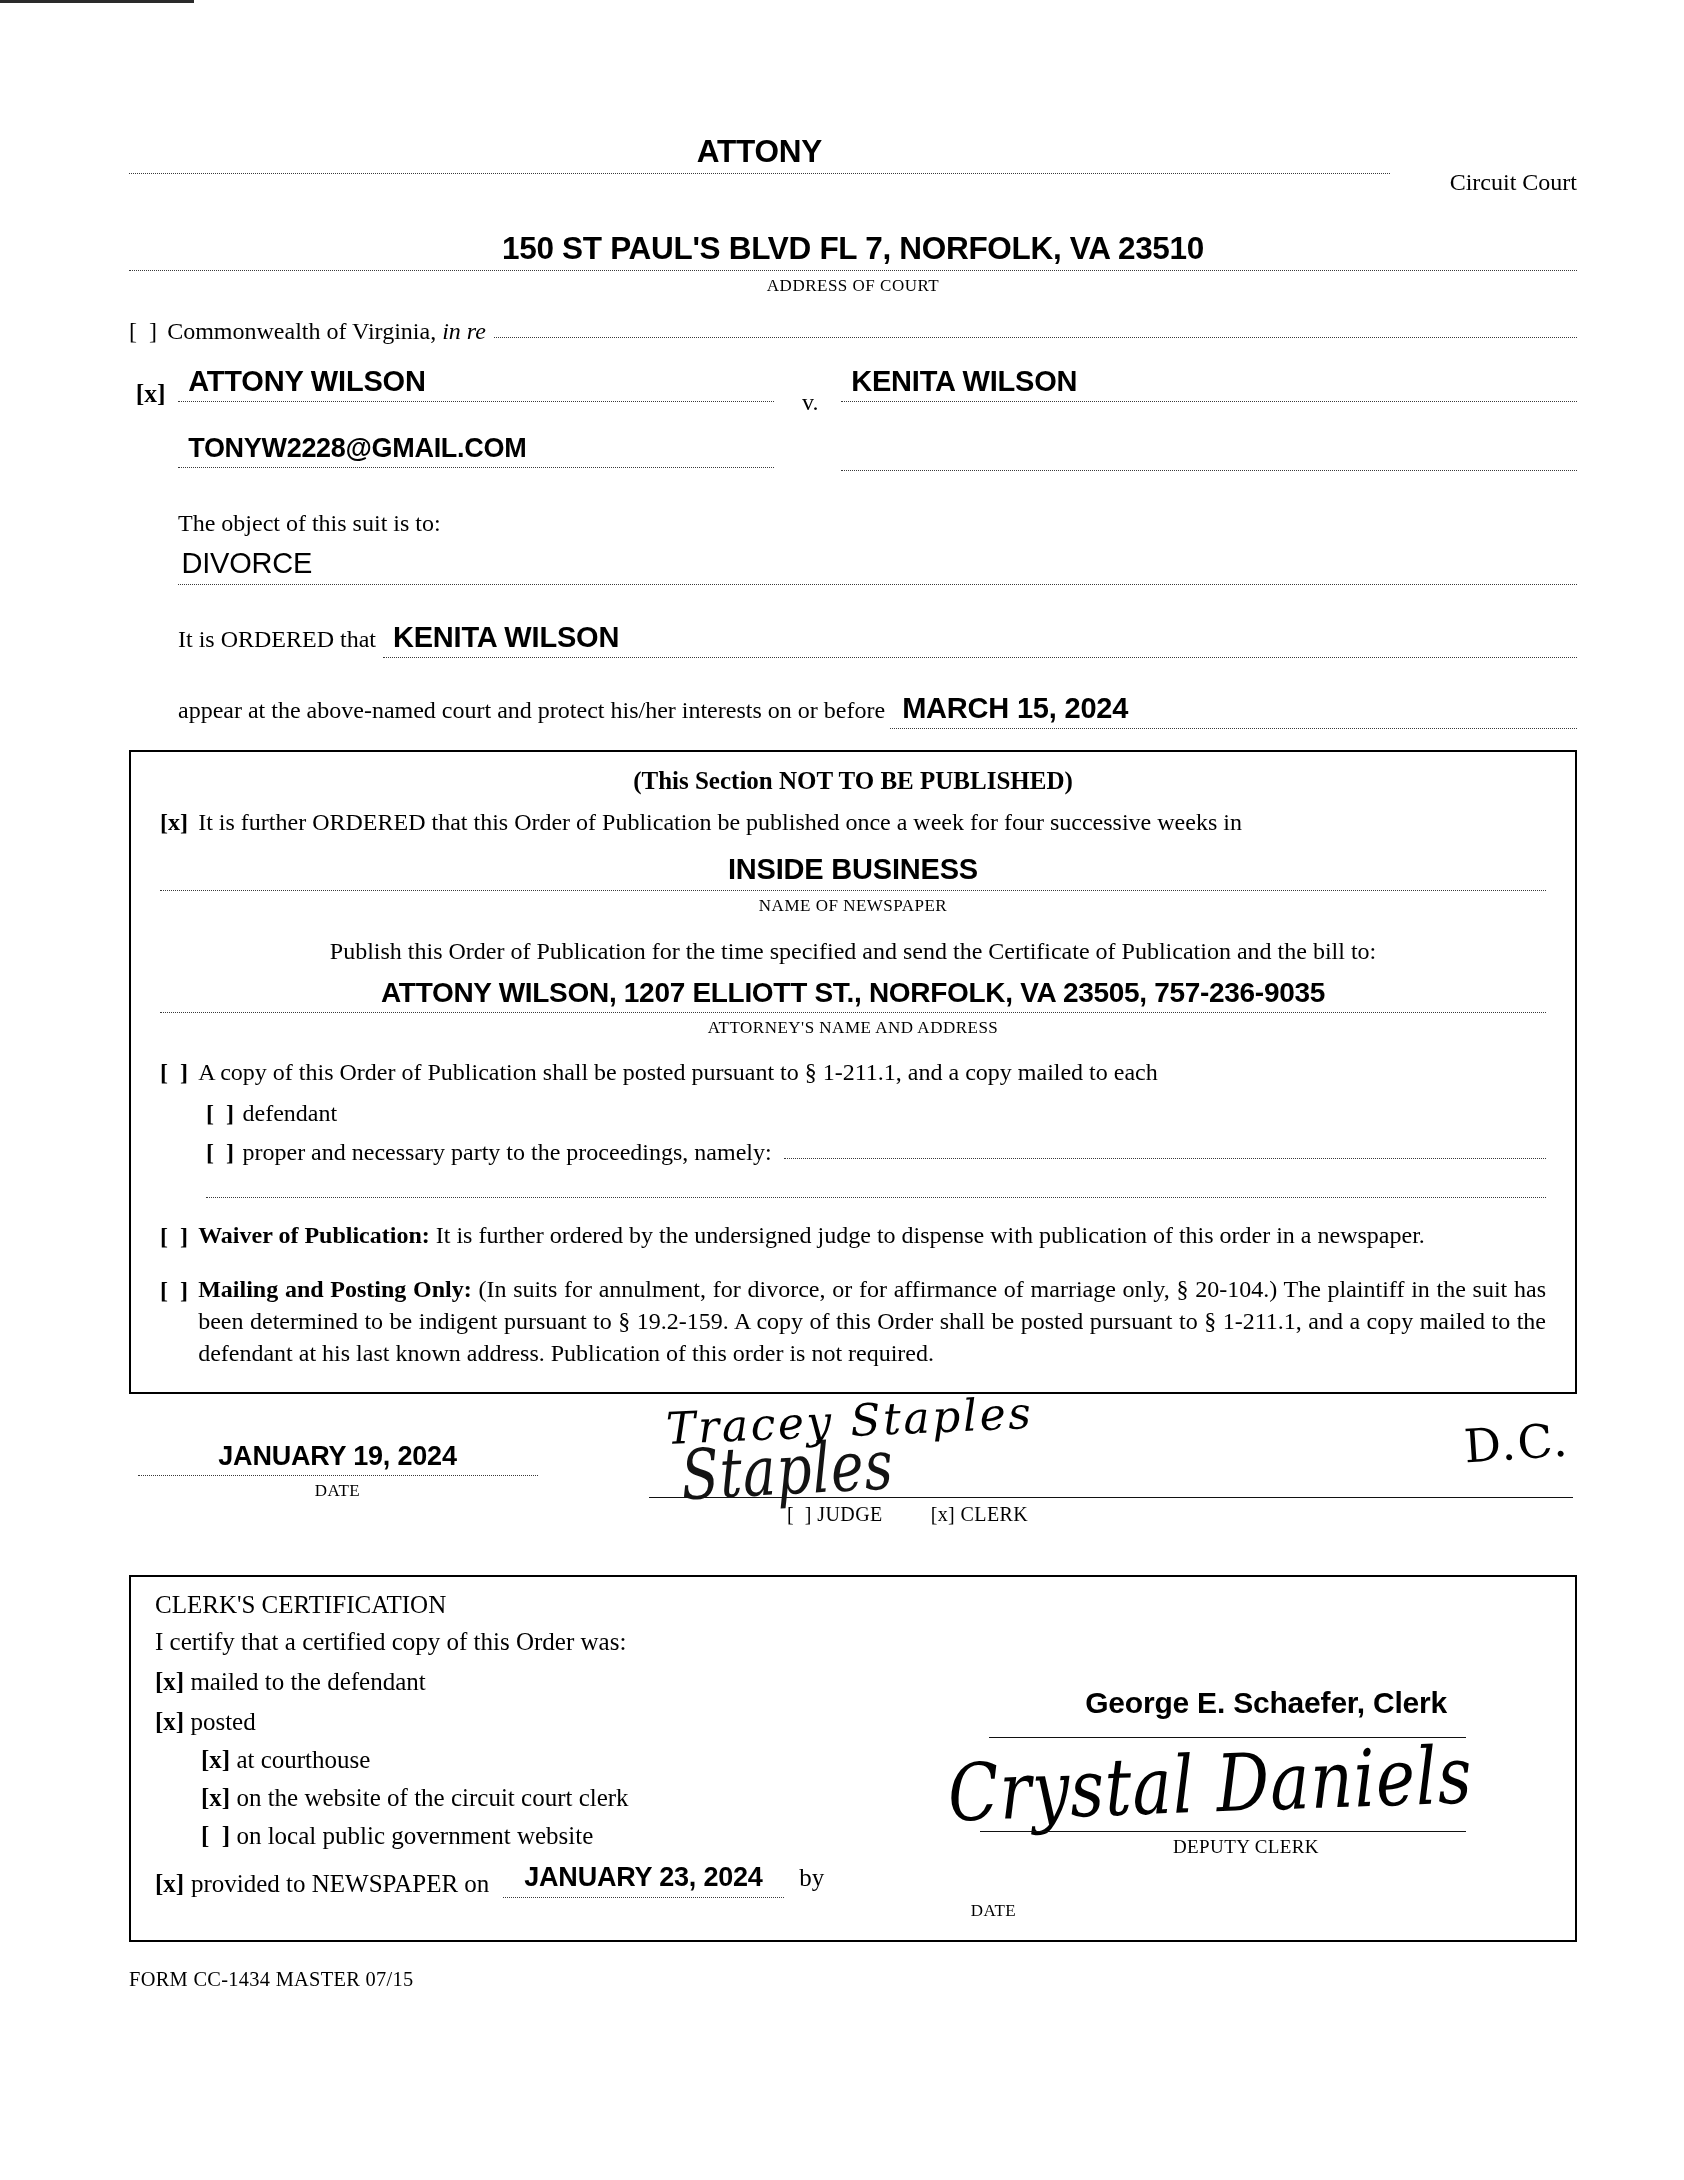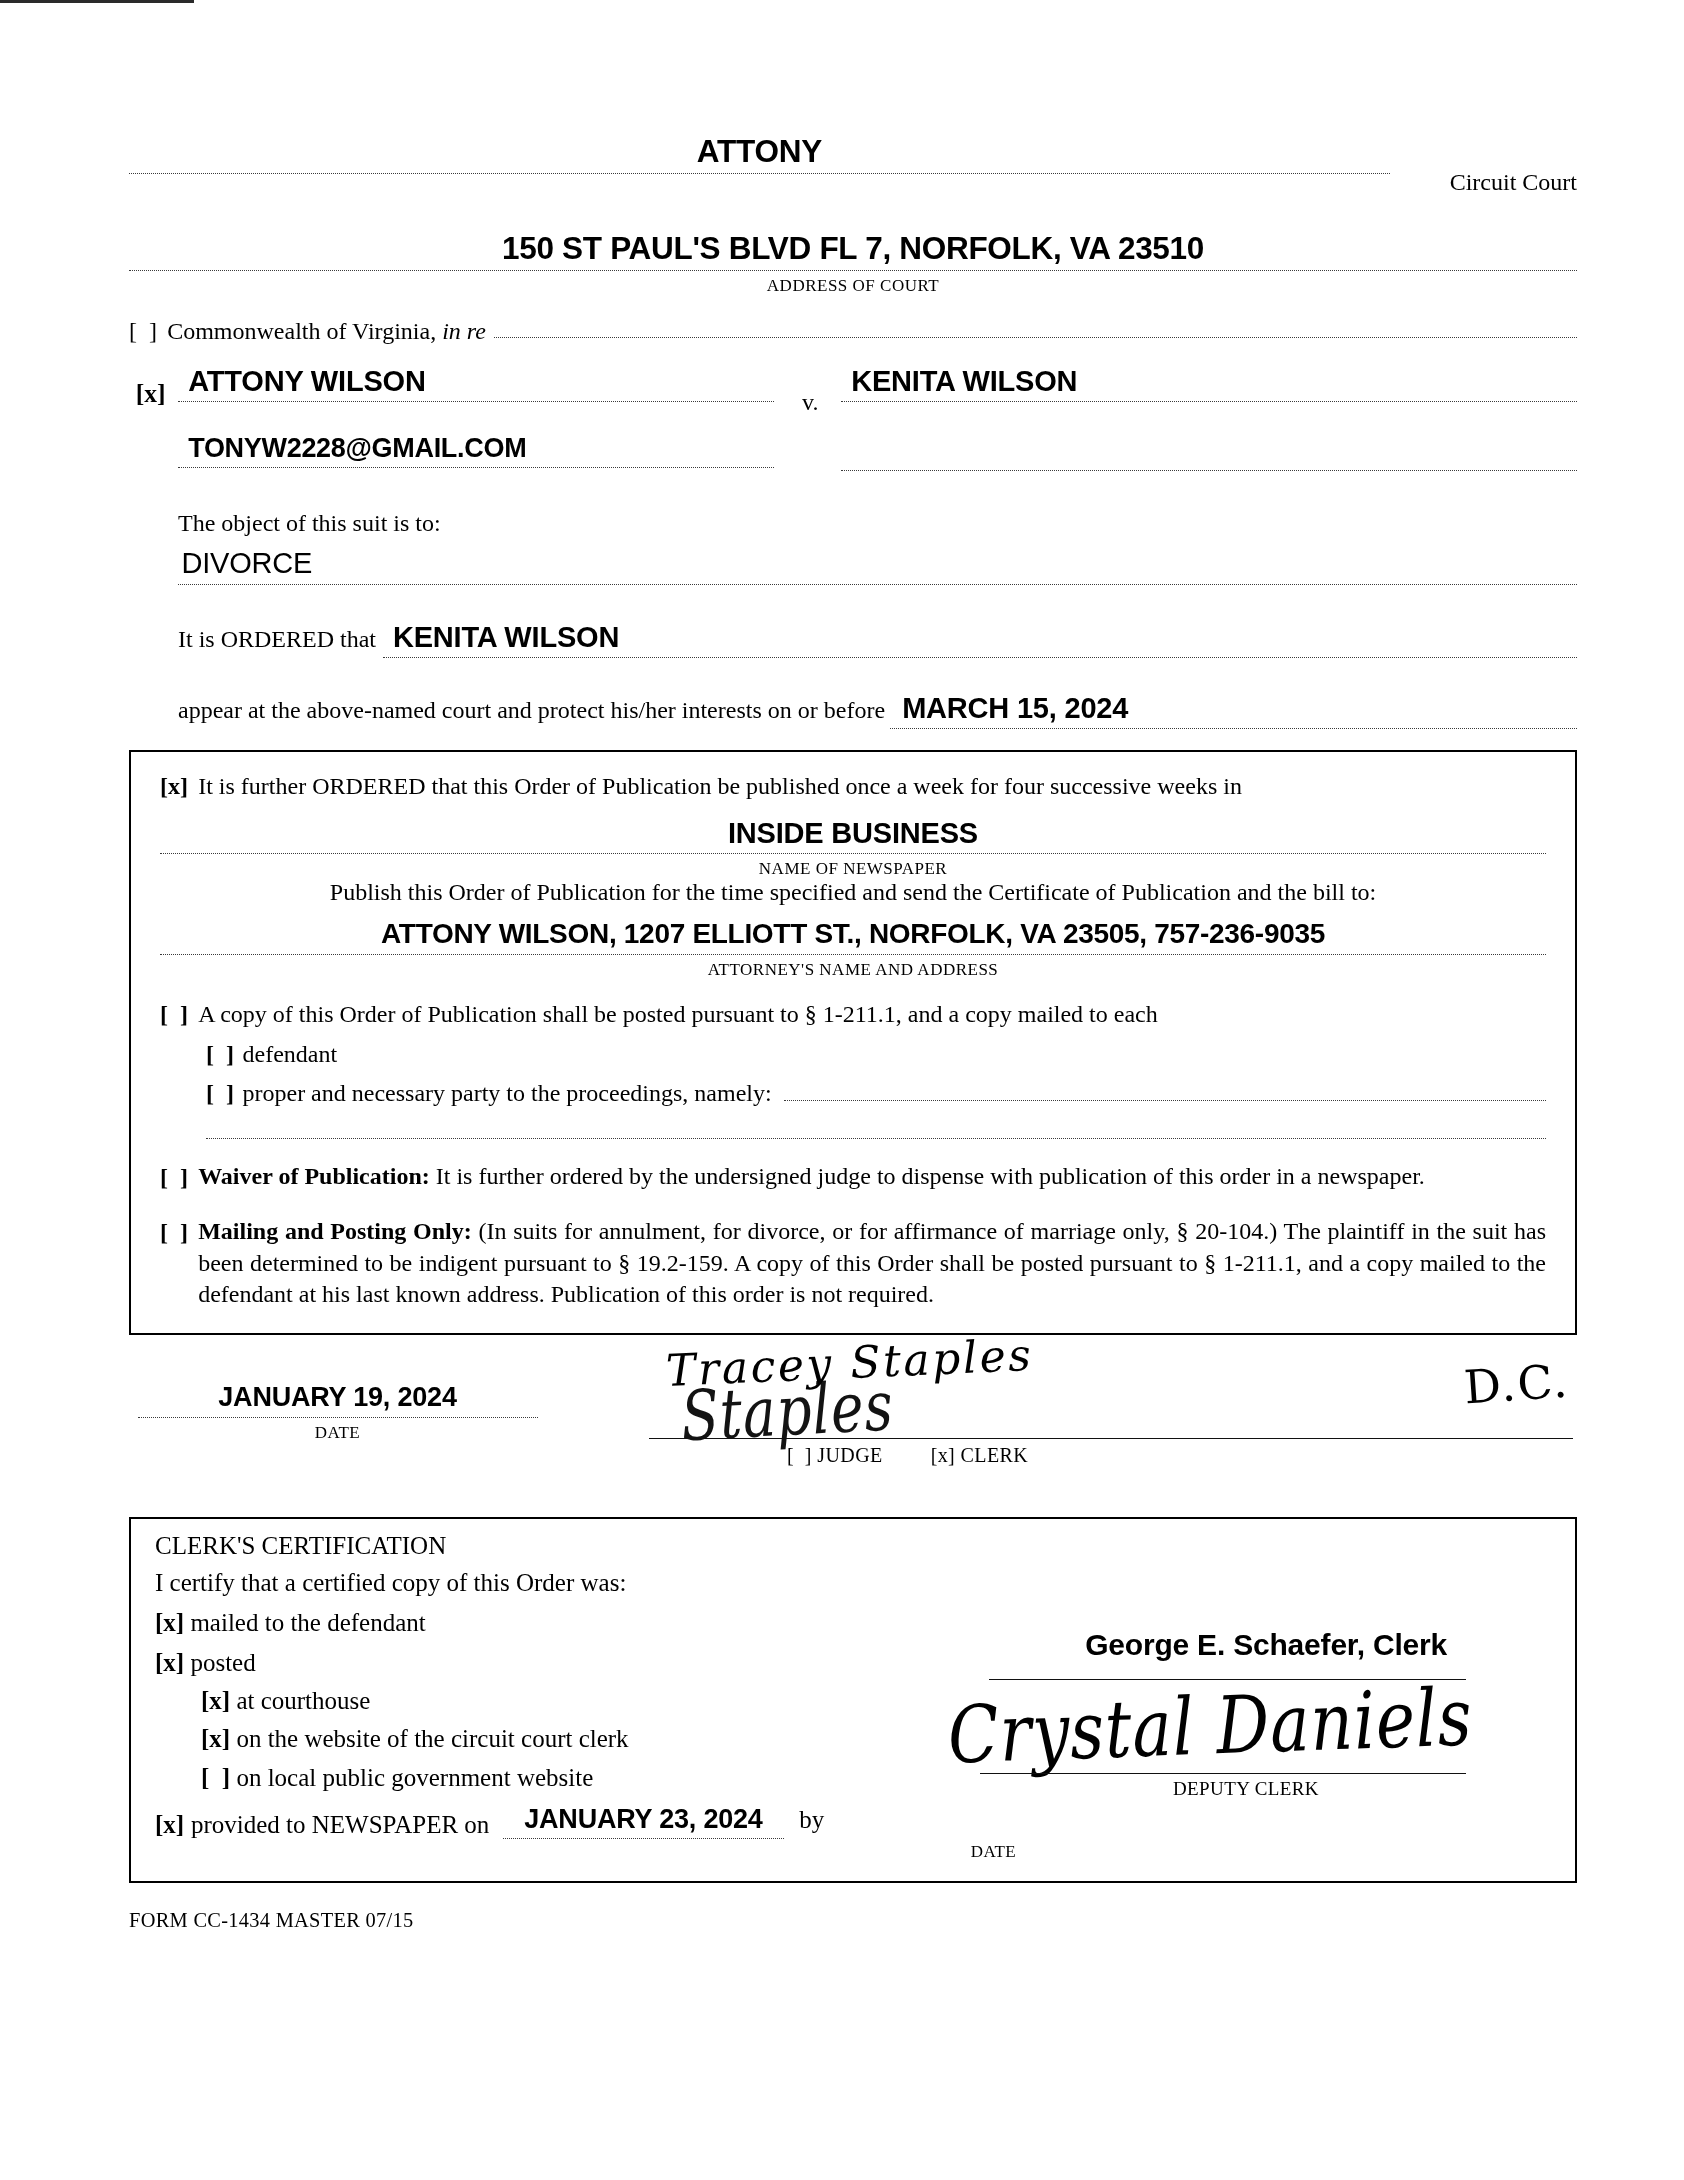--- a/index.html
+++ b/index.html
@@ -222,21 +222,21 @@
   .box-line .txt { flex: 1; }
 
   .news-field { margin-top: 15.3px; }
   .news-val {
     font-family: "Liberation Sans", sans-serif;
     font-size: 29px; font-weight: 600;
     text-align: center; padding-bottom: 3.4px; letter-spacing: -0.2px;
   }
   .news-cap { margin-top: 5.1px; }
 
-  .publish-text { font-size: 24px; text-align: center; }
+  .publish-text { font-size: 24px; margin-top: 22px; text-align: center; }
 
   .atty-field { margin-top: 12px; }
   .atty-val {
     font-family: "Liberation Sans", sans-serif;
     font-size: 28px; font-weight: 600;
     text-align: center; padding-bottom: 3.4px; letter-spacing: -0.3px;
   }
   .atty-cap { margin-top: 5.1px; }
 
   .sub-item {
@@ -462,20 +462,21 @@
 
     <div class="appear-row">
       <span class="appear-label">appear at the above-named court and protect his/her interests on or before</span>
       <span class="appear-field">
         <span class="appear-val" style="display:block;">MARCH 15, 2024</span>
         <span class="dotline" style="display:block;"></span>
       </span>
     </div>
 
     <div class="box">
+      <div class="box-title">(This Section NOT TO BE PUBLISHED)</div>
 
       <div class="box-line">
         <span class="cbx">[x]</span>
         <span class="txt">It is further ORDERED that this Order of Publication be published once a week for four successive weeks in</span>
       </div>
 
       <div class="news-field">
         <div class="news-val">INSIDE BUSINESS</div>
         <div class="dotline"></div>
       </div>

